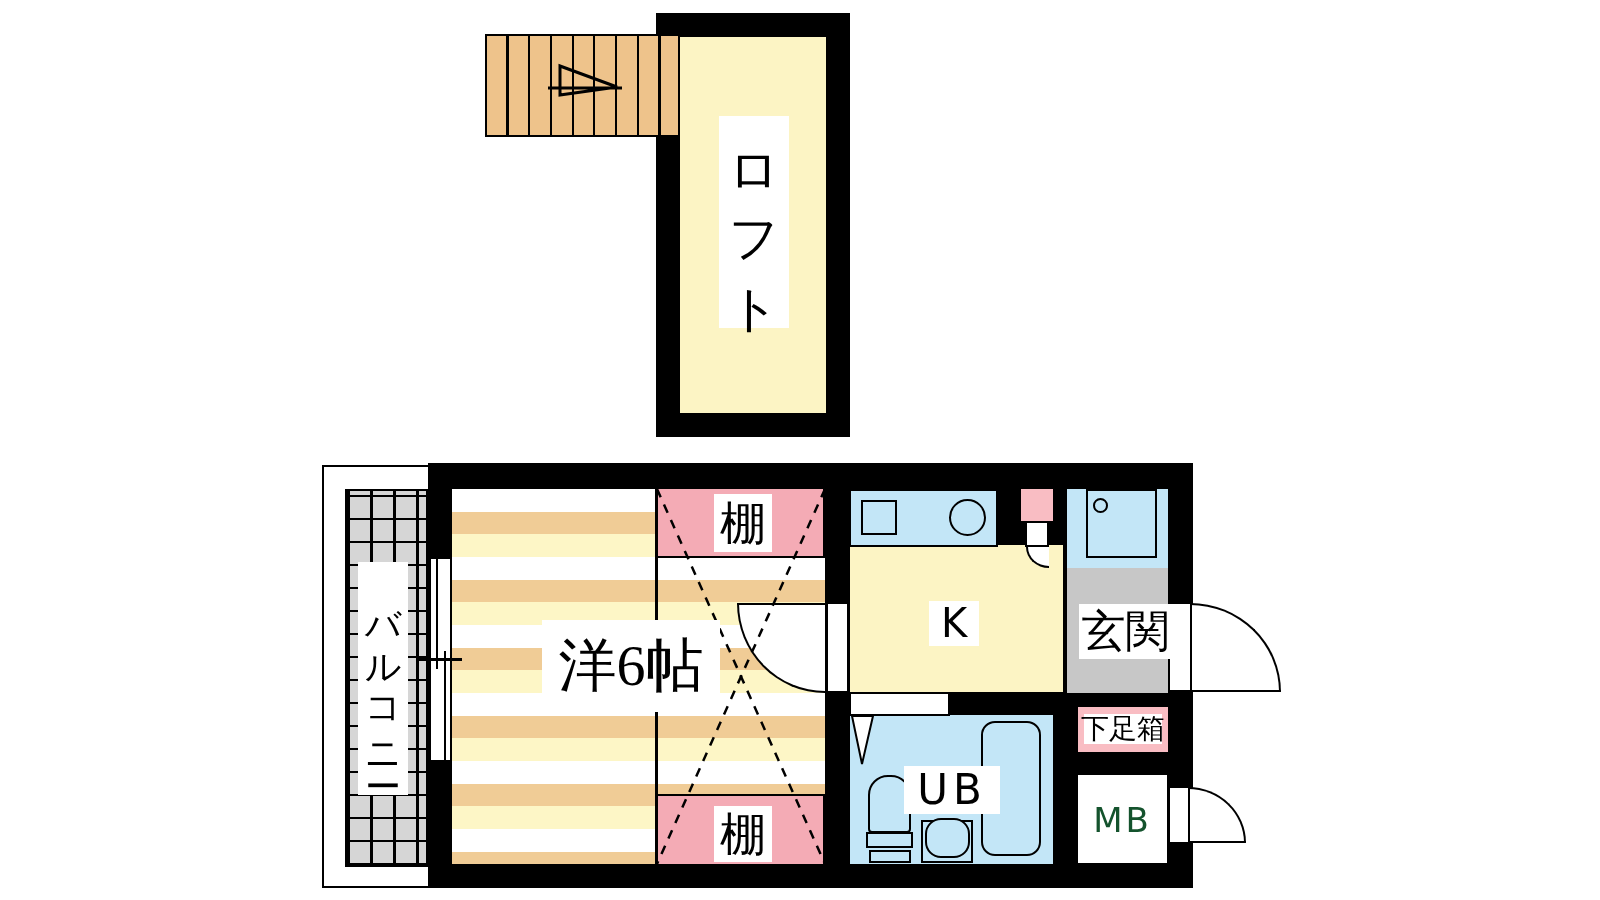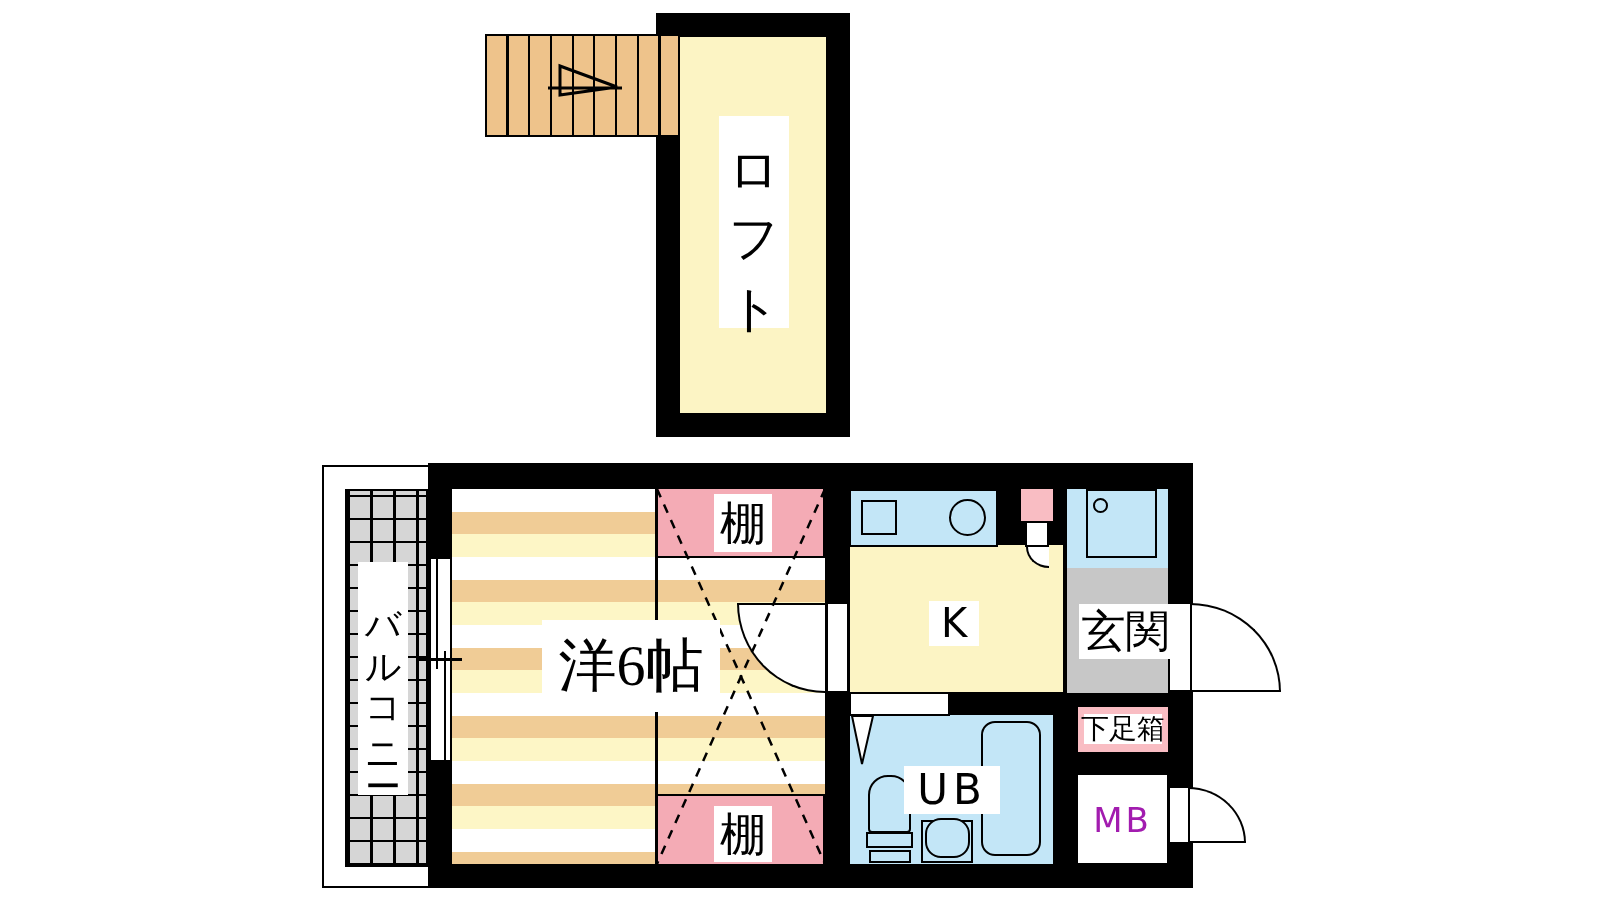--- a/index.html
+++ b/index.html
@@ -122,16 +122,16 @@
   <div class="abs label" style="left:714px;top:806px;width:58px;height:56px;font-size:46px;">棚</div>
 
   <div class="abs label" style="left:929px;top:601px;width:50px;height:45px;font-size:40px;">K</div>
 
   <div class="abs label" style="left:1072px;top:604px;width:93px;height:55px;font-size:44px;margin-left:7px;">玄関</div>
 
   <div class="abs label" style="left:904px;top:766px;width:96px;height:48px;font-size:42px;letter-spacing:5px;">UB</div>
 
   <div class="abs label" style="left:1084px;top:714px;width:78px;height:30px;font-size:28px;">下足箱</div>
 
-  <div class="abs" style="left:1080px;top:802px;width:85px;height:36px;font-size:34px;letter-spacing:3px;color:#a21caf;
+  <div class="abs" style="left:1080px;top:802px;width:85px;height:36px;font-size:34px;letter-spacing:3px;color:#14532d;
               display:flex;align-items:center;justify-content:center;">MB</div>
 
 </div>
 
 </body></html>

